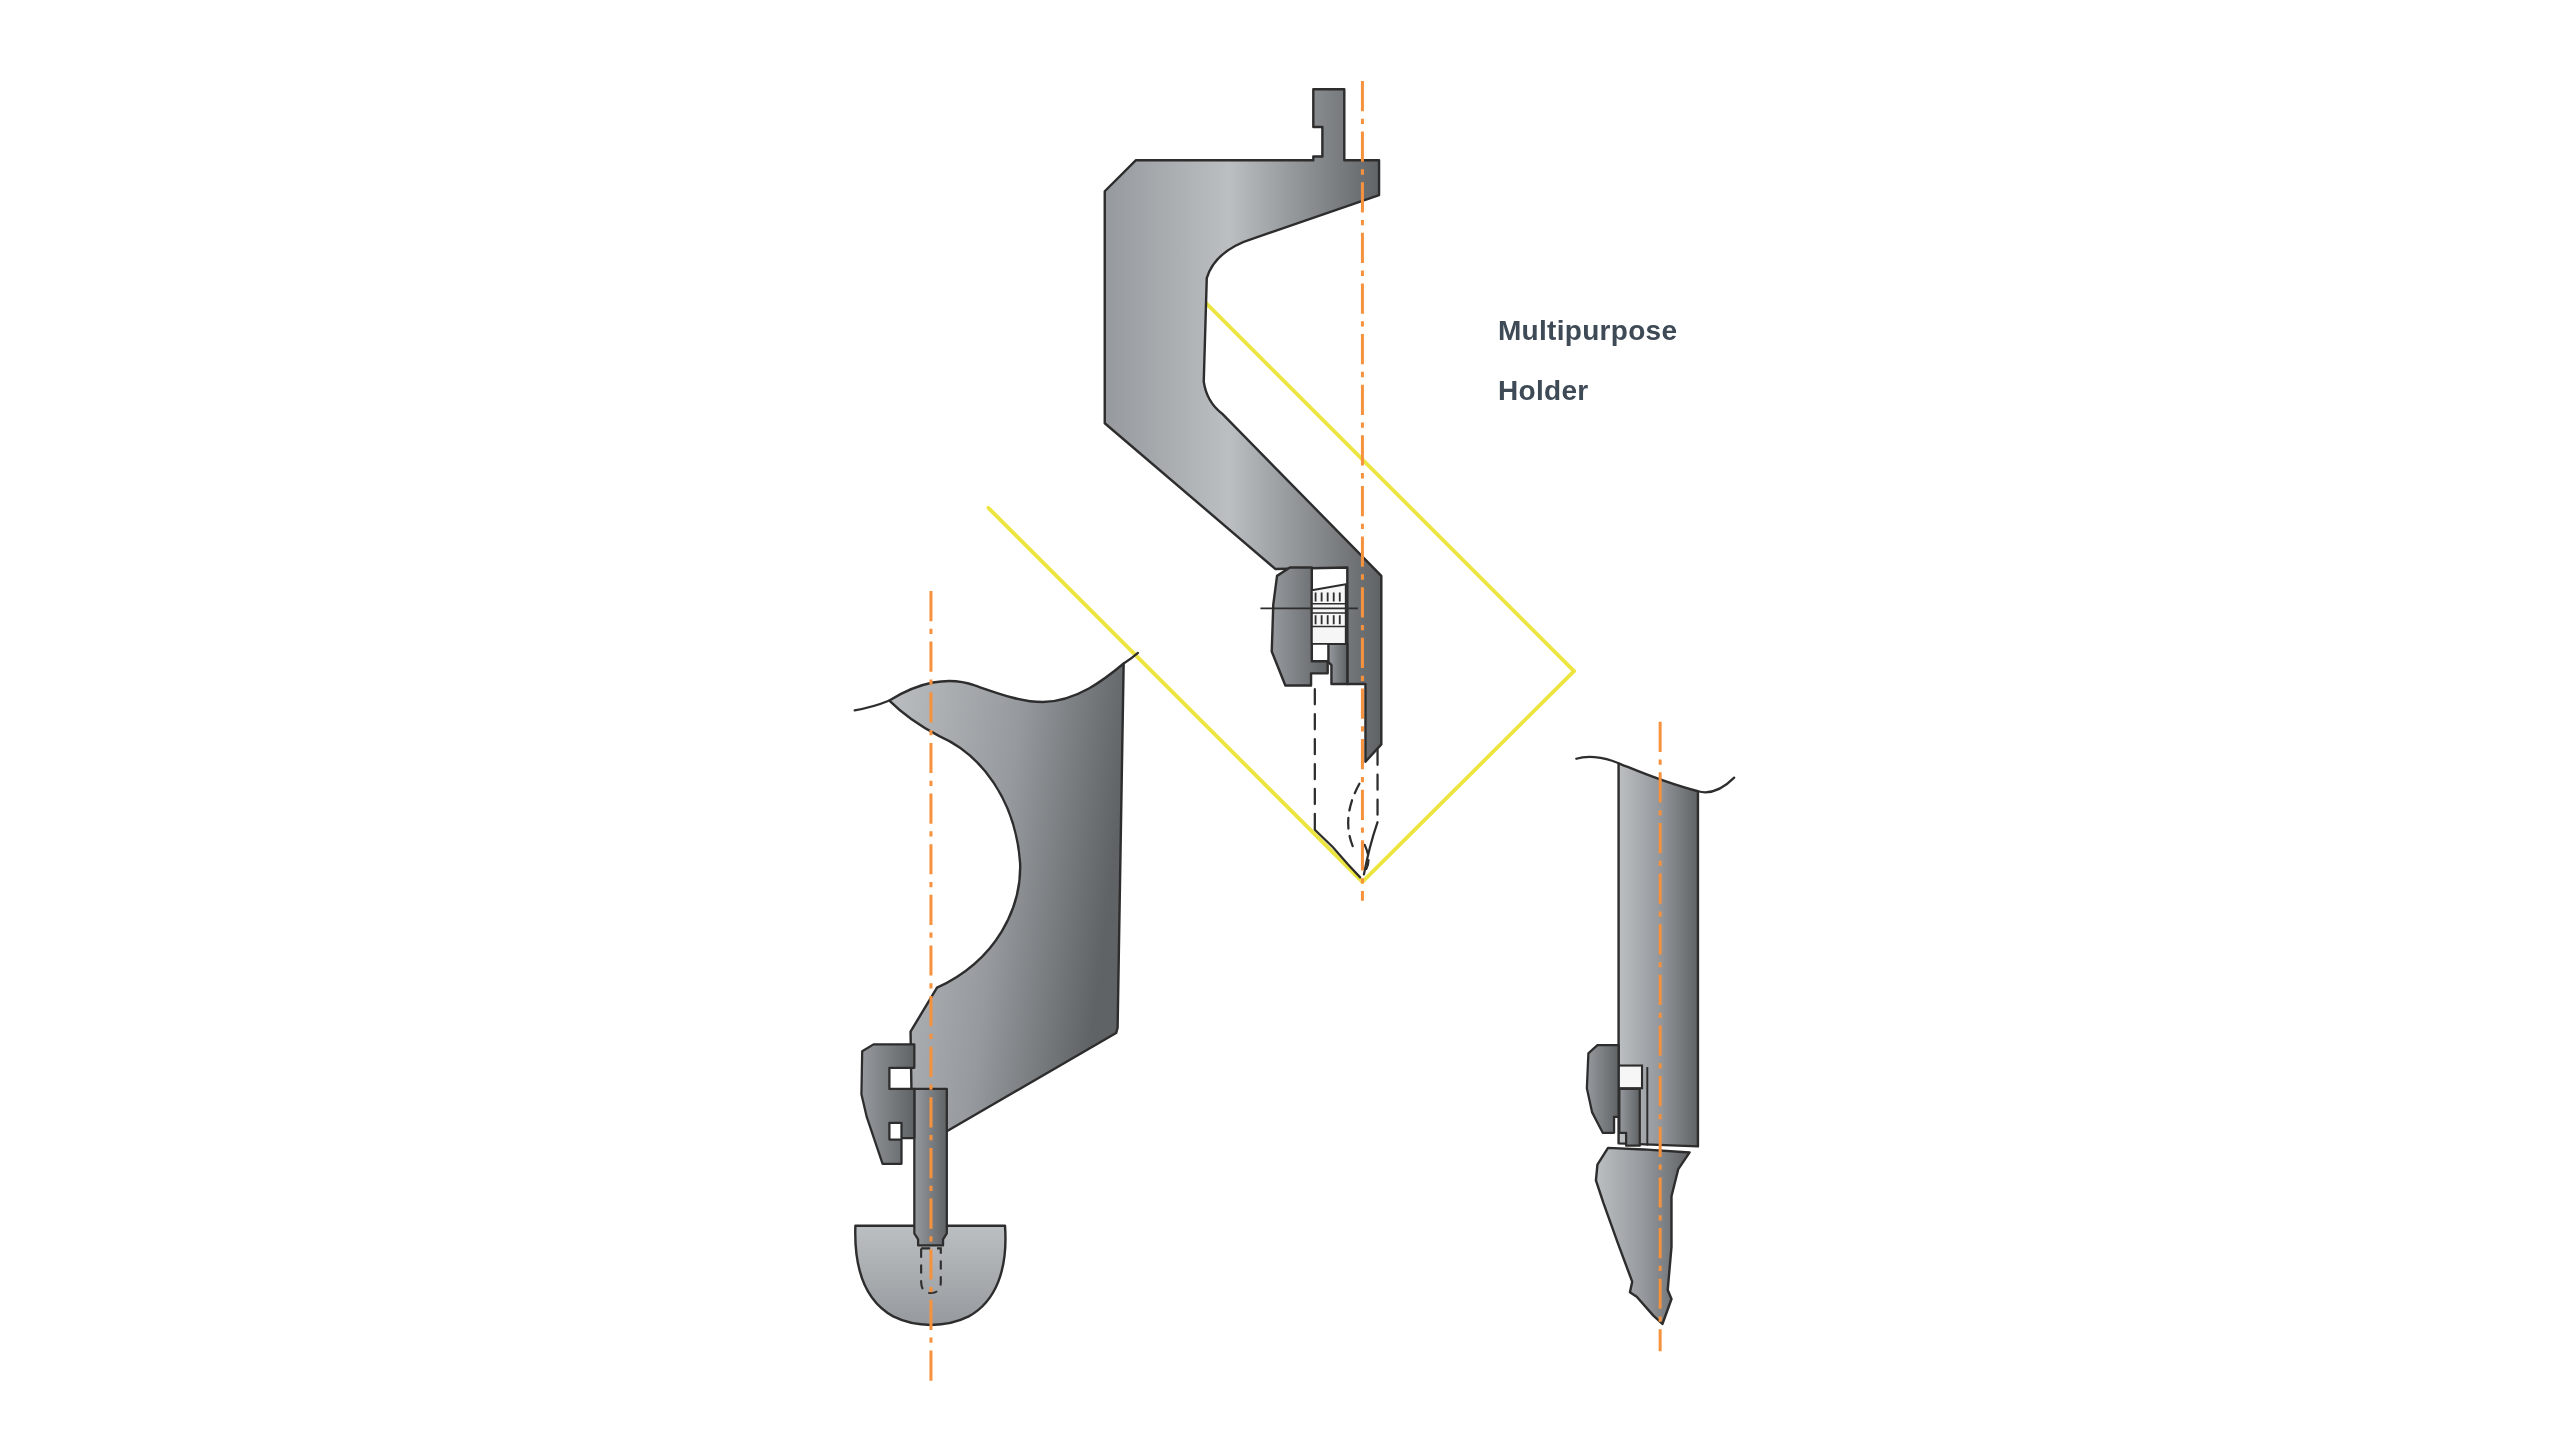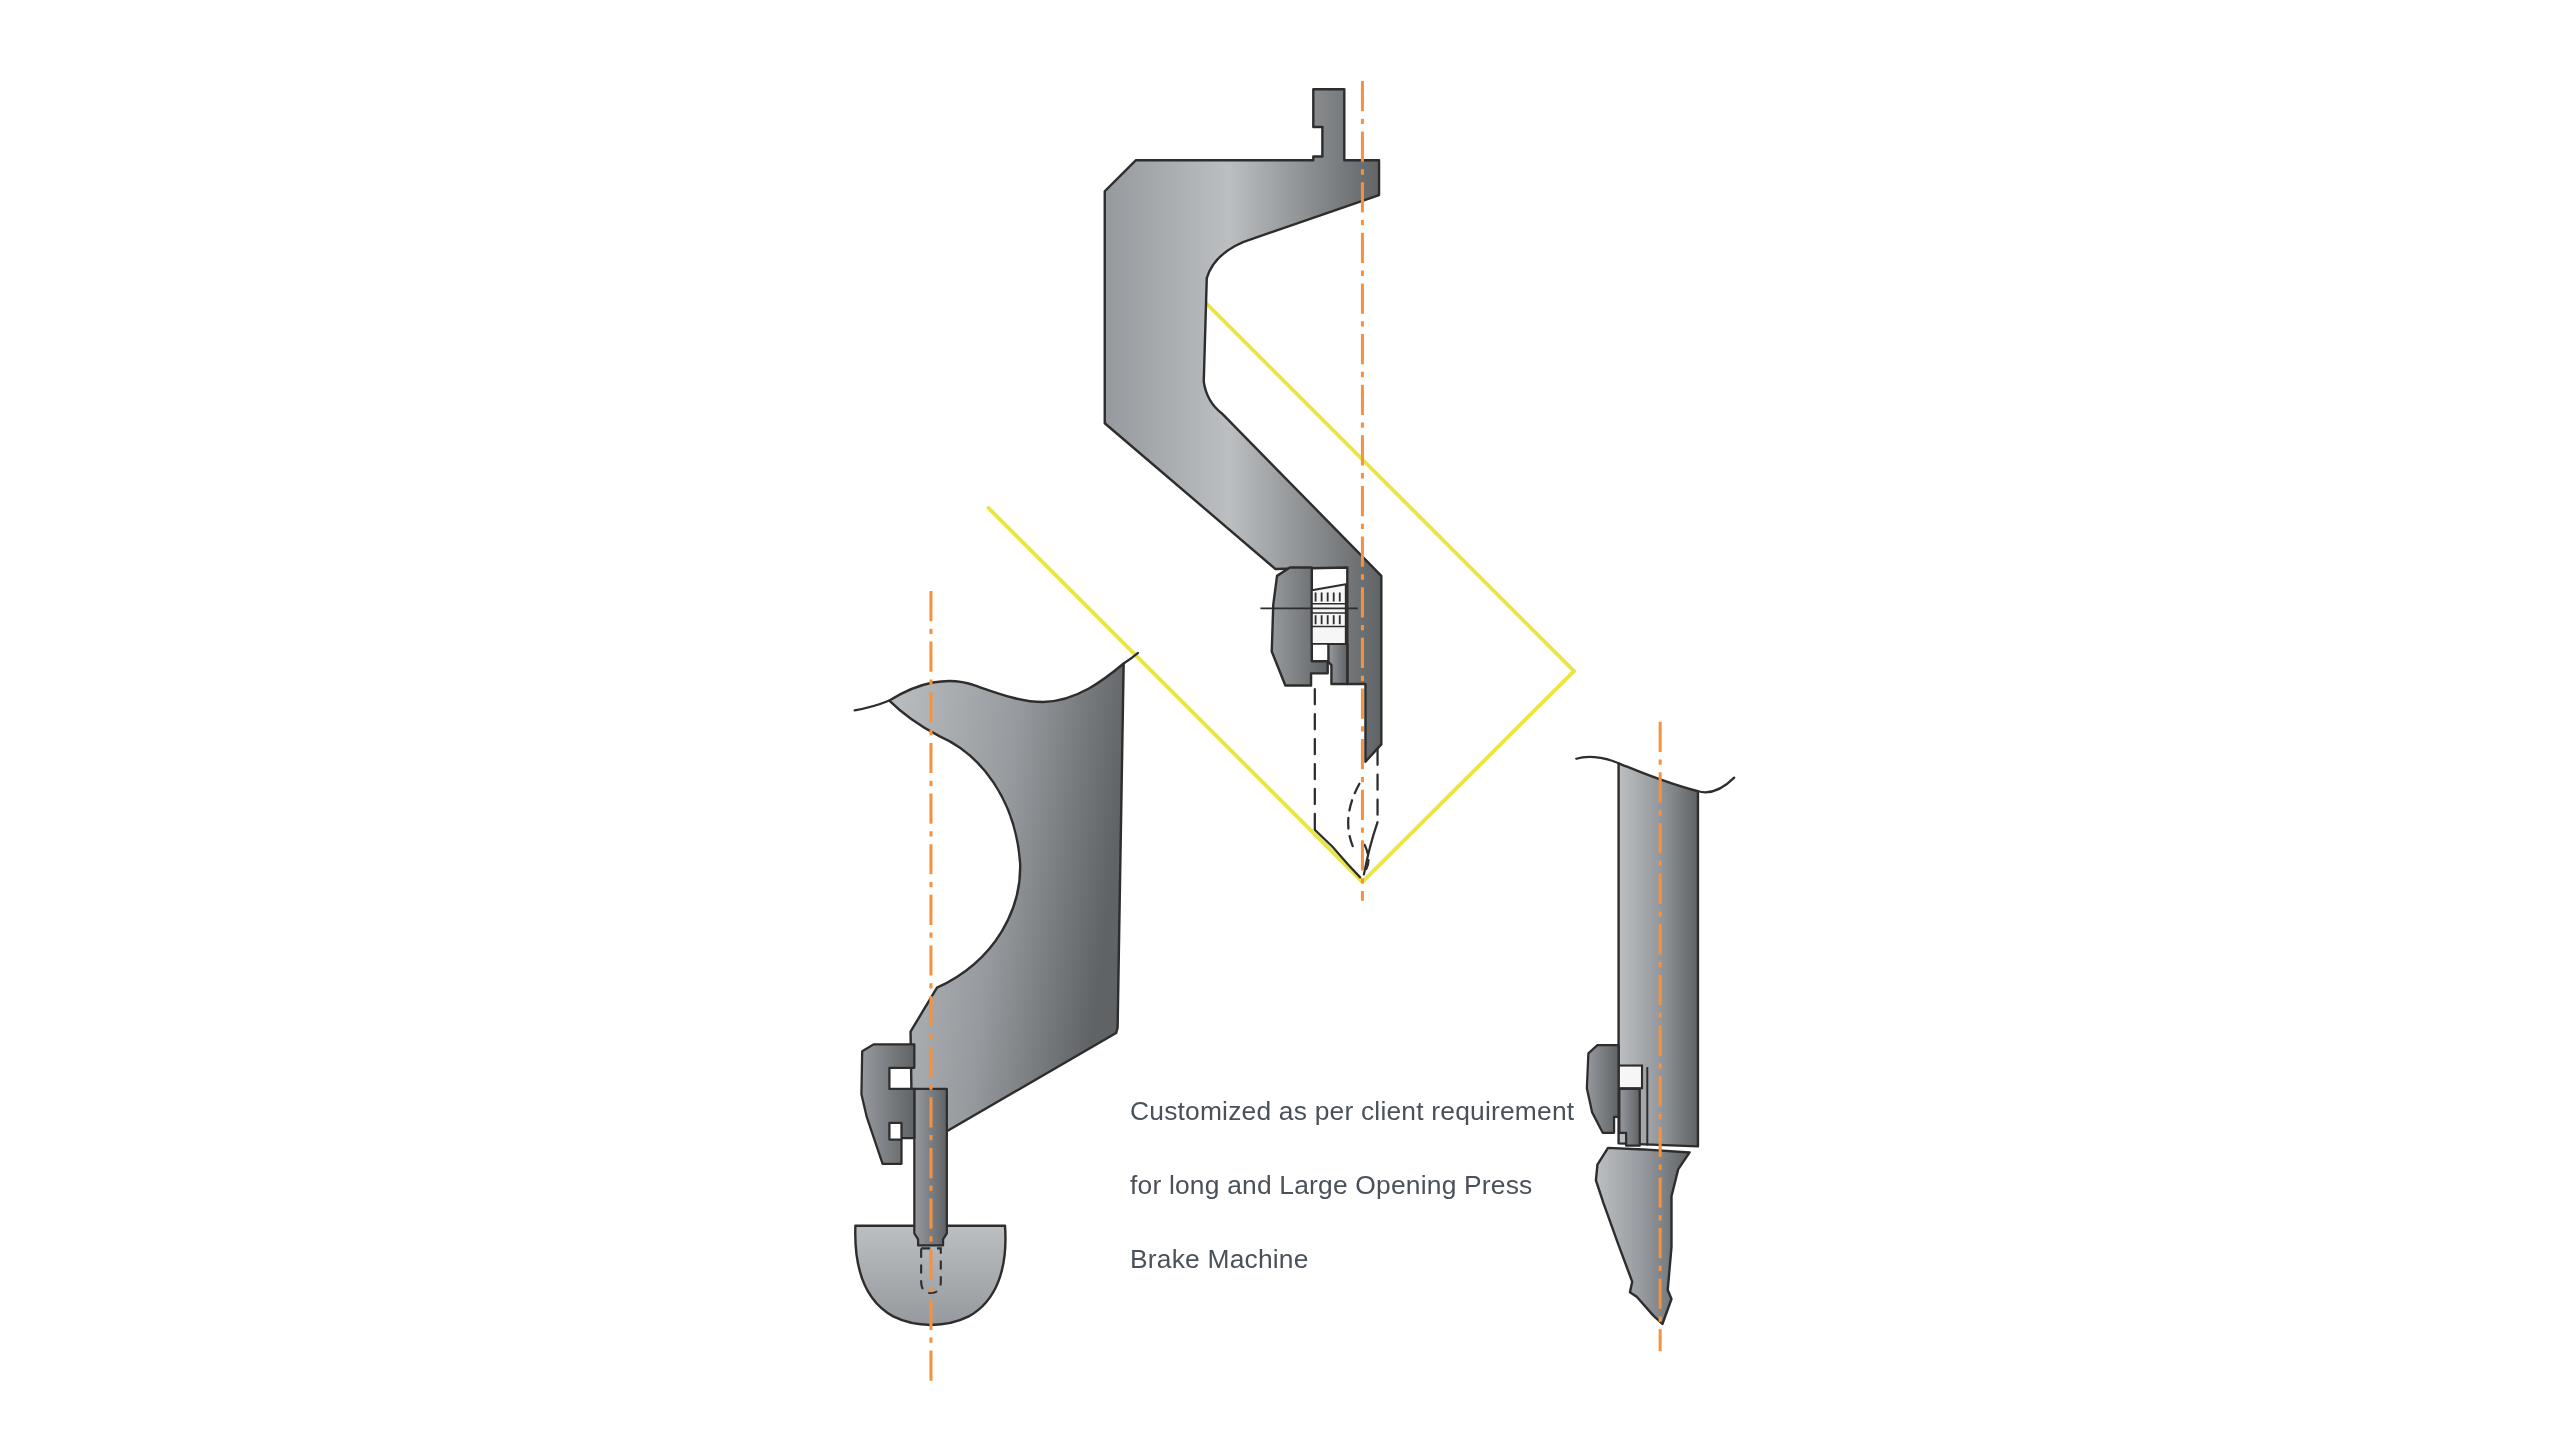--- a/index.html
+++ b/index.html
@@ -131,21 +131,20 @@
     <path fill="url(#gradSmall)" stroke-width="3" stroke-linejoin="round" d="M2143,1441 L2170,1441 L2170,1516 L2152,1516 L2152,1499 L2143,1499 Z" stroke="#2d2d2d"></path>
 
     <path fill="url(#gradBar)" stroke-width="3.2" stroke-linejoin="round" d="M2114,1541 L2128,1519 L2175,1521 L2236,1525 L2221,1547 L2212,1583 L2212,1650
          L2207,1707 L2212,1719 L2200,1752 L2188,1741 L2166,1716 L2157,1710 L2160,1696
          L2141,1645 L2122,1592 L2112,1562 Z" stroke="#2d2d2d"></path>
 
     <path fill="none" stroke-width="4" stroke-dasharray="40 10 7 10" d="M2197,955 L2197,1788" stroke="#F6923E"></path>
   </g>
 </svg>
 
+<div class="label label-title" style="color: rgb(62, 74, 86);">
+  <span>Multipurpose</span><br>
+  <span>Holder</span>
+</div>
 
-<div class="label label-caption" style="color: rgb(74, 81, 89);">
-  <span>Customized as per client requirement</span><br>
-  <span>for long and Large Opening Press</span><br>
-  <span>Brake Machine</span>
-</div>
 
 </div>
 
 
 </body></html>

